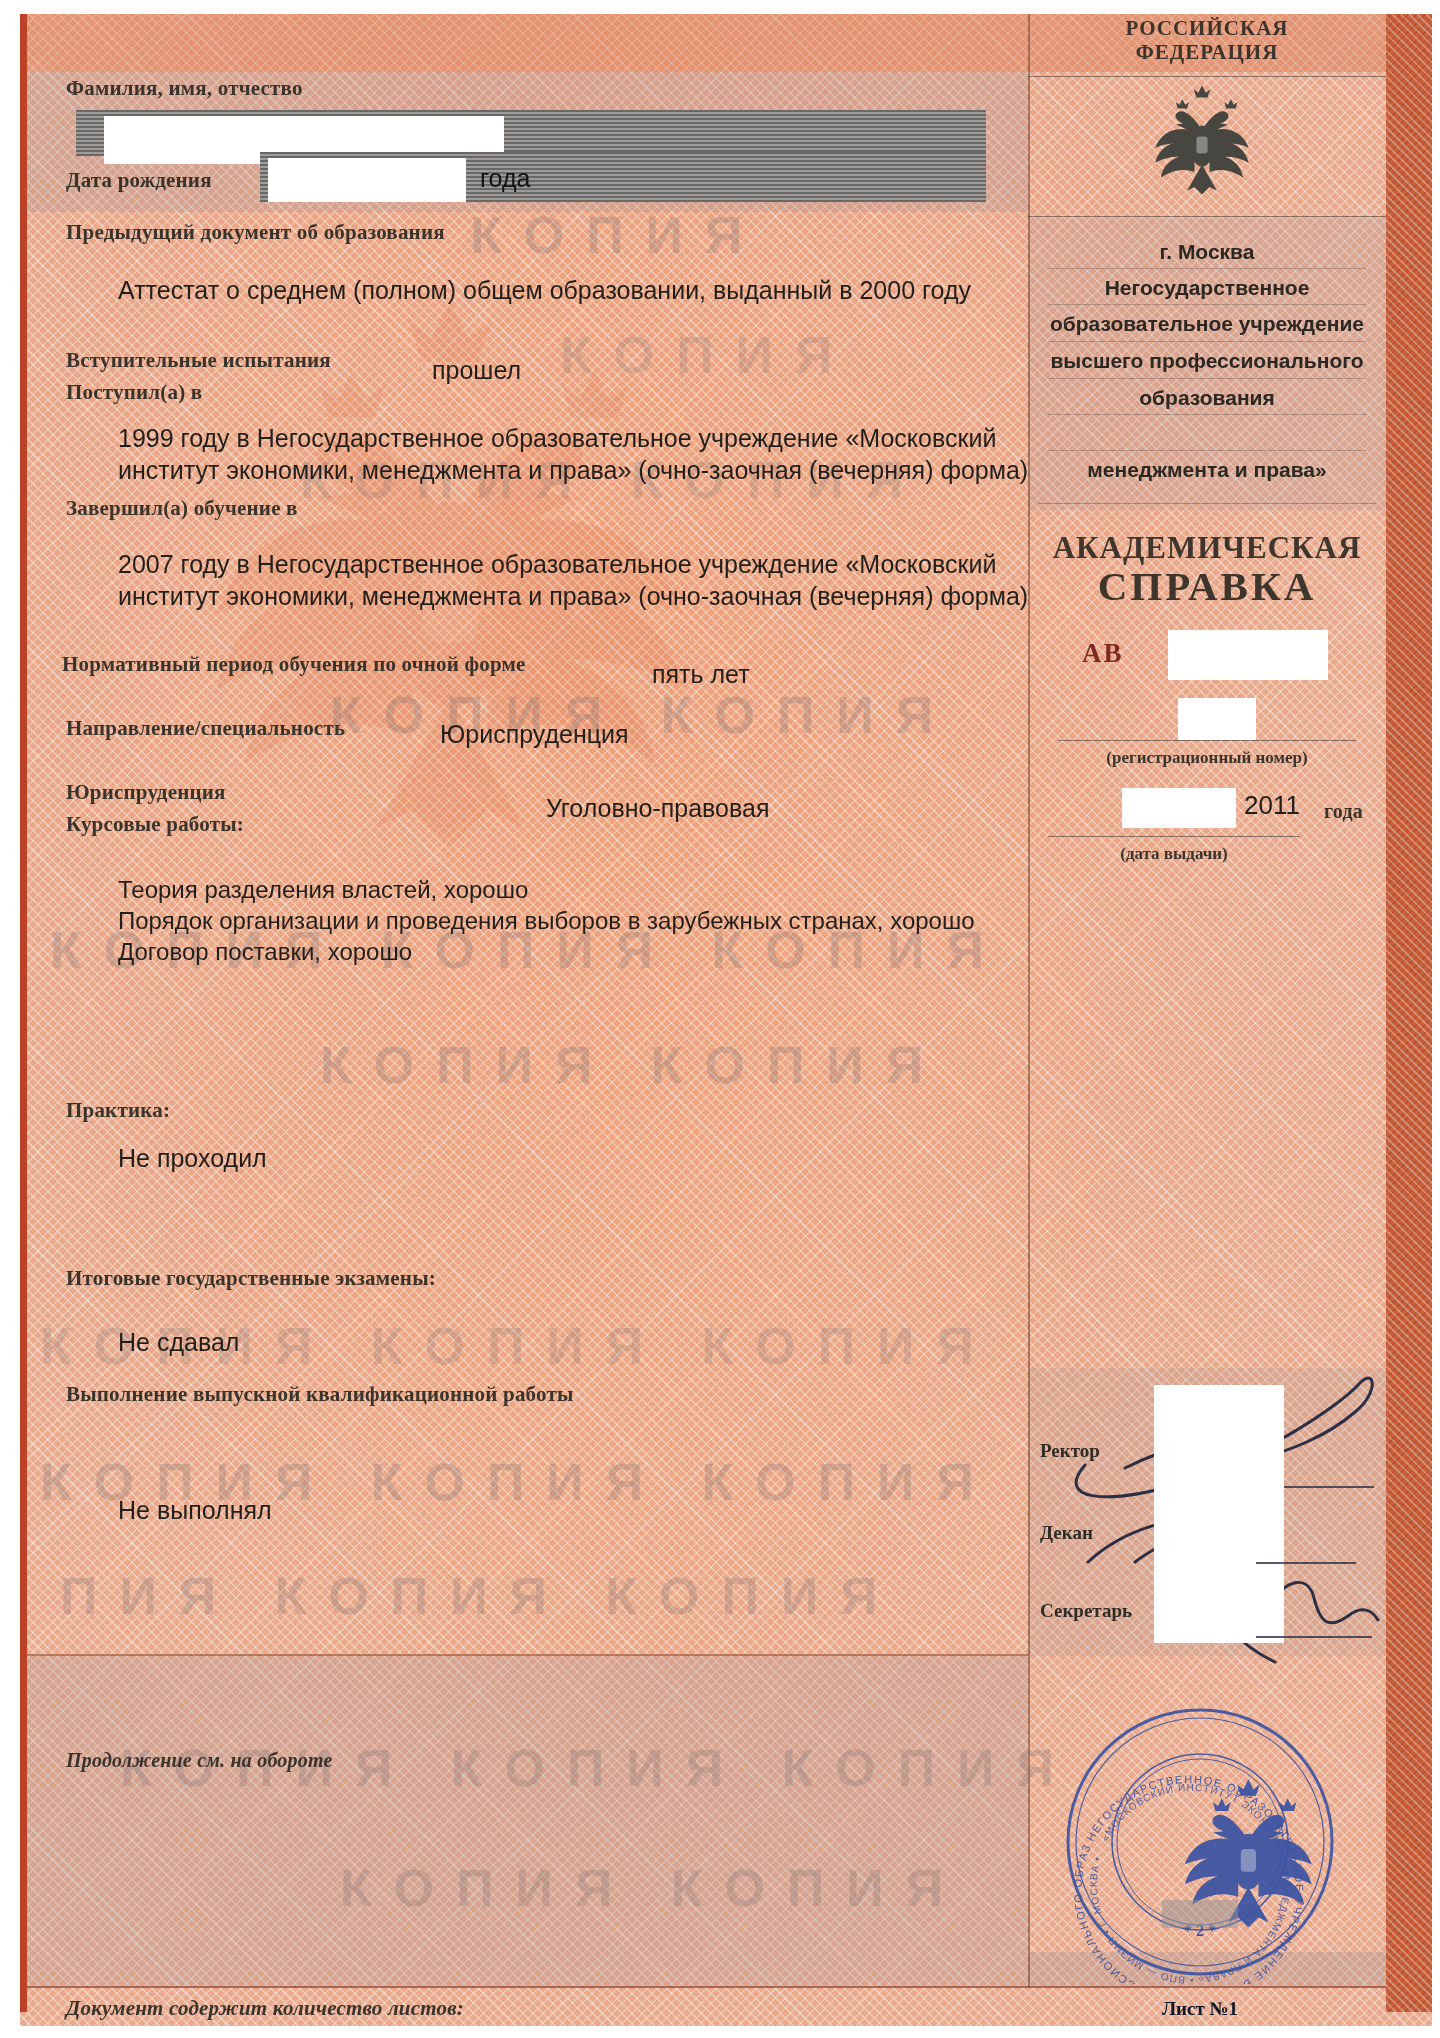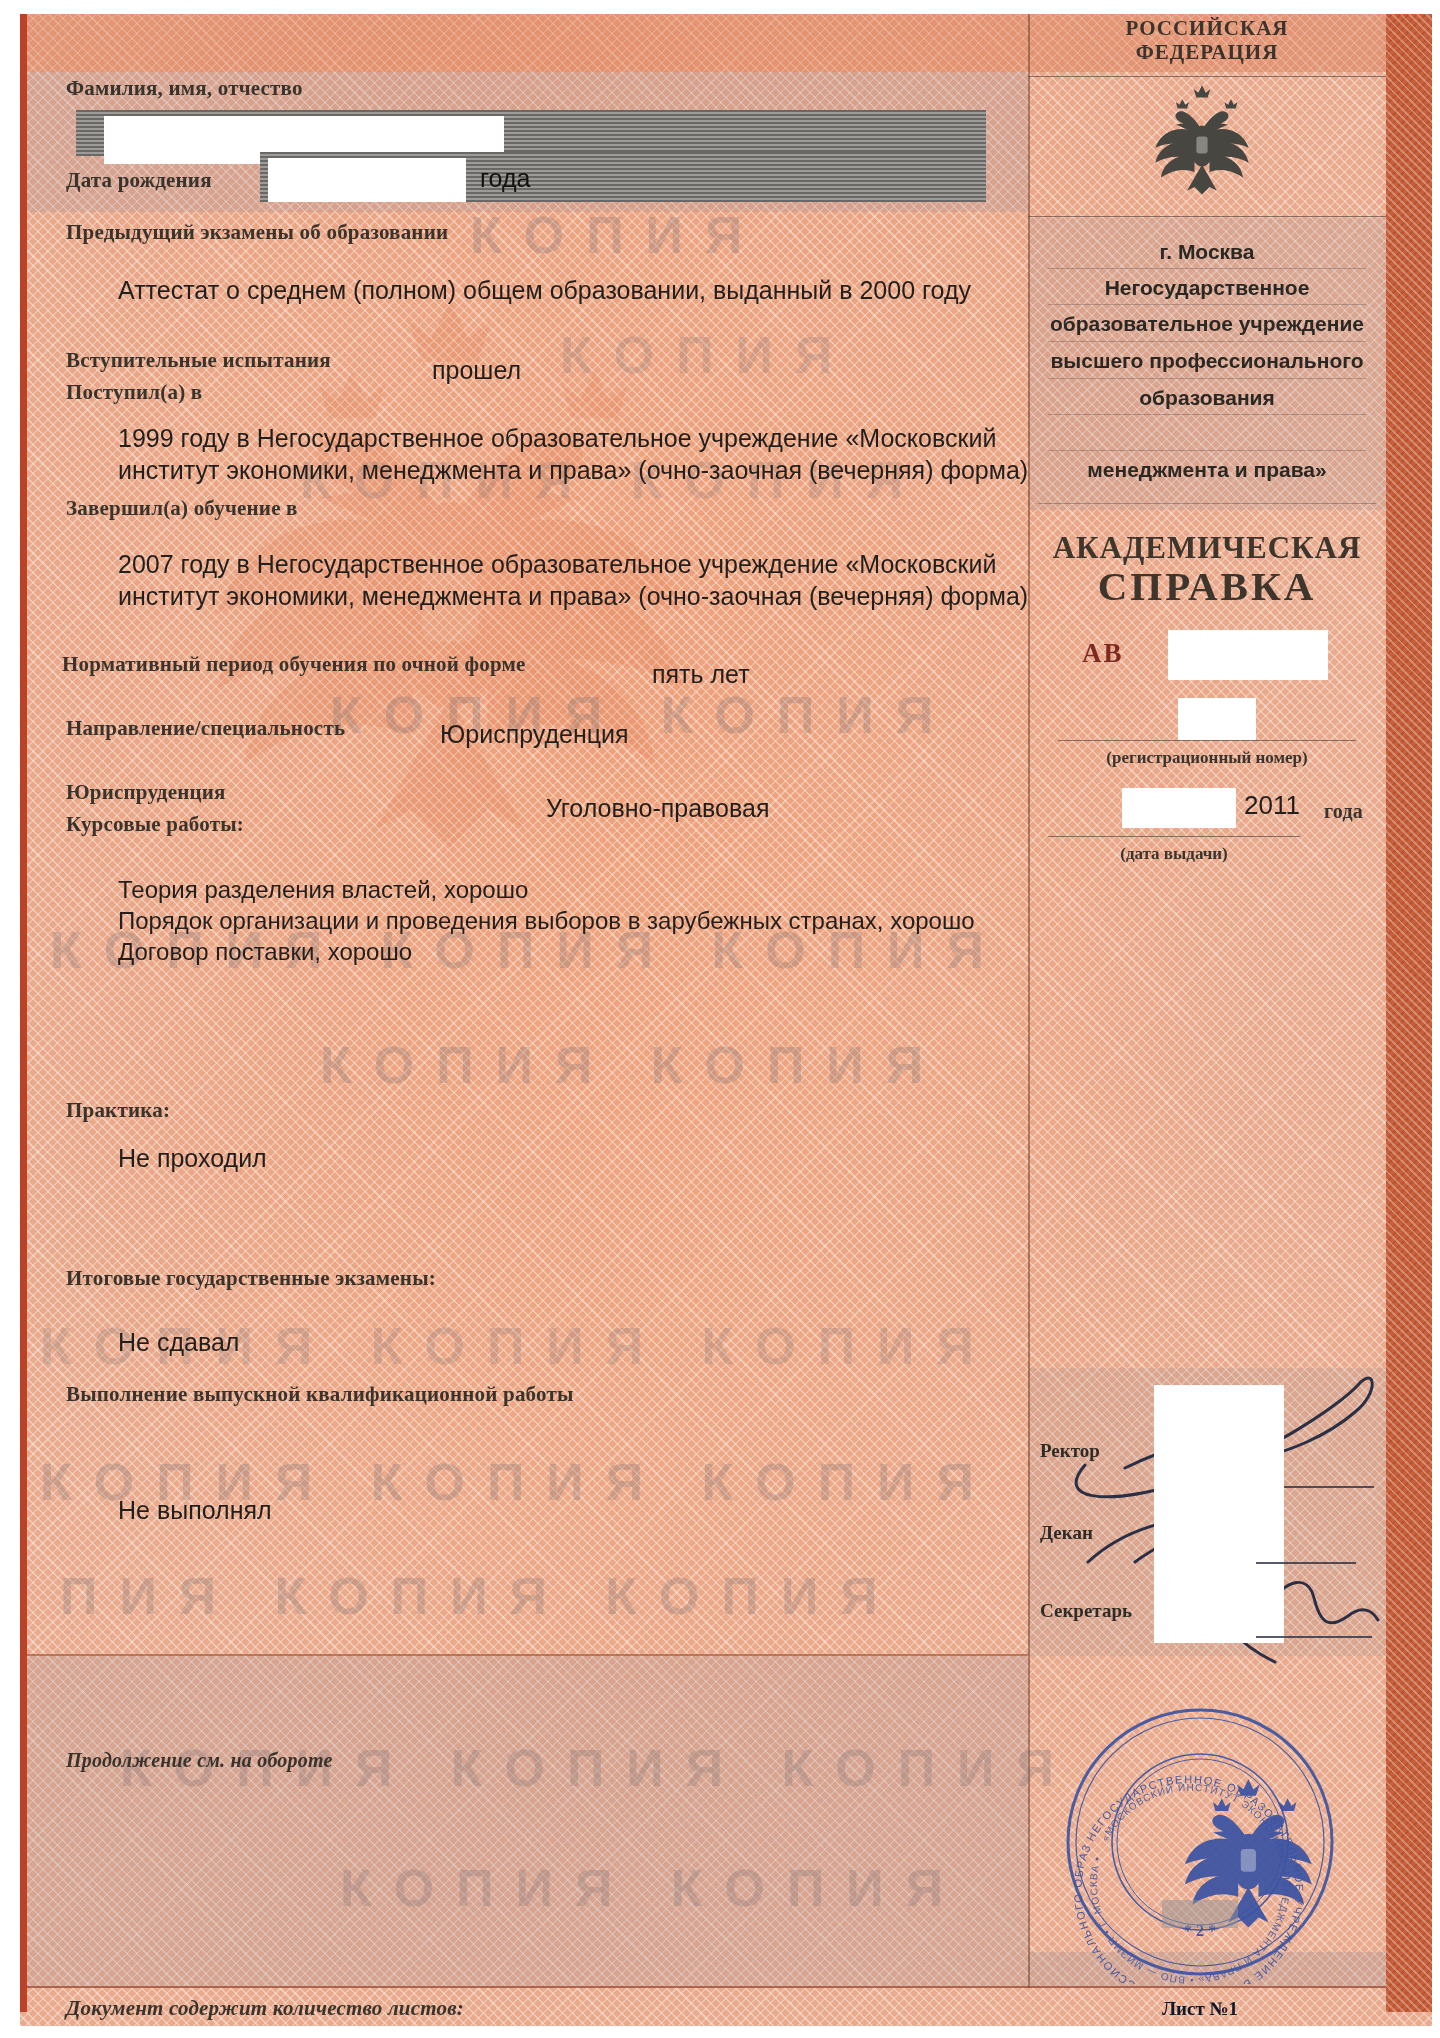--- a/index.html
+++ b/index.html
@@ -105,21 +105,21 @@
 
   <div class="abs lbl" style="left:66px;top:76px">Фамилия, имя, отчество</div>
   <div class="abs graybar" style="left:76px;top:110px;width:910px;height:46px"></div>
   <div class="abs whitebox" style="left:104px;top:116px;width:400px;height:48px"></div>
 
   <div class="abs lbl" style="left:66px;top:168px">Дата рождения</div>
   <div class="abs graybar" style="left:260px;top:152px;width:726px;height:50px"></div>
   <div class="abs whitebox" style="left:268px;top:158px;width:198px;height:44px"></div>
   <div class="abs val" style="left:480px;top:164px;color:#14120f">года</div>
 
-  <div class="abs lbl" style="left:66px;top:220px">Предыдущий экзамены об образовании</div>
+  <div class="abs lbl" style="left:66px;top:220px">Предыдущий документ об образования</div>
   <div class="abs val" style="left:118px;top:276px">Аттестат о среднем (полном) общем образовании, выданный в 2000 году</div>
 
   <div class="abs lbl" style="left:66px;top:348px">Вступительные испытания</div>
   <div class="abs val" style="left:432px;top:356px">прошел</div>
   <div class="abs lbl" style="left:66px;top:380px">Поступил(а) в</div>
   <div class="abs val" style="left:118px;top:424px">1999 году в Негосударственное образовательное учреждение «Московский</div>
   <div class="abs val" style="left:118px;top:456px">институт экономики, менеджмента и права» (очно-заочная (вечерняя) форма)</div>
 
   <div class="abs lbl" style="left:66px;top:496px">Завершил(а) обучение в</div>
   <div class="abs val" style="left:118px;top:550px">2007 году в Негосударственное образовательное учреждение «Московский</div>

